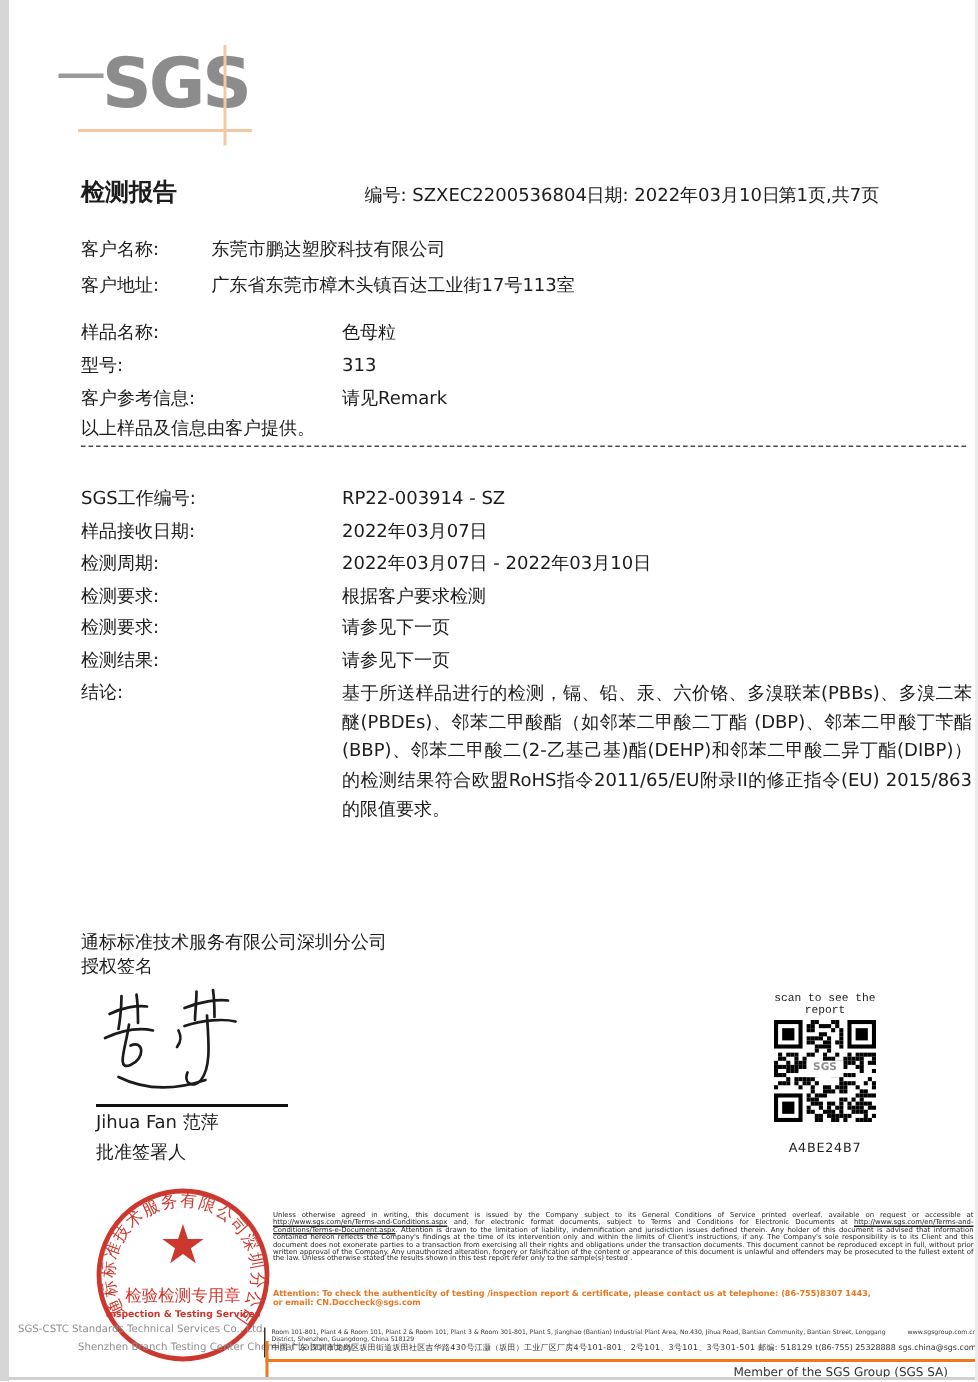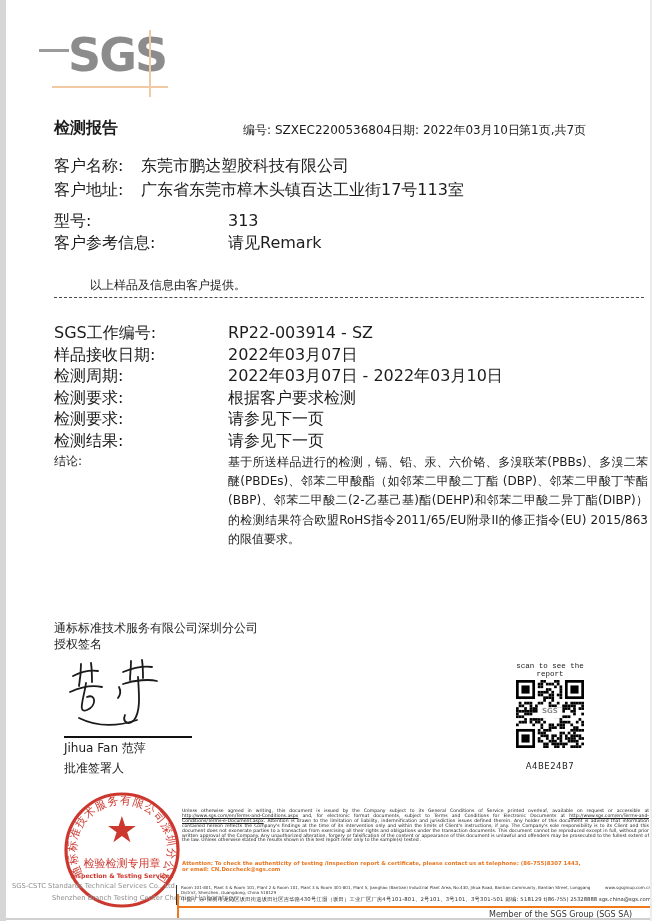--- a/index.html
+++ b/index.html
@@ -15,28 +15,28 @@
         letter-spacing:-2px;color:#8c8c8c;line-height:1;}
   .logo-dash{position:absolute;left:33px;top:49px;width:30px;height:3px;background:#9a9a9a;}
   .logo-hline{position:absolute;left:46px;top:86px;width:116px;height:2px;background:#f2c9a2;}
   .logo-vline{position:absolute;left:143px;top:30px;width:2px;height:67px;background:#f2c9a2;}
   .title-row{position:absolute;left:0;top:120px;width:652px;font-size:12px;}
   .title-row .t{position:absolute;left:48px;top:-2px;font-weight:bold;font-size:16px;}
   .title-row .no{position:absolute;left:237px;top:2px;}
   .title-row .dt{position:absolute;left:385px;top:2px;}
   .title-row .pg{position:absolute;left:513px;top:2px;text-align:right;}
   
-  .rows{position:absolute;left:48px;font-size:16px;}
+  .rows{position:absolute;left:48px;font-size:12px;}
   .row{display:flex;}
   .lbl{flex:0 0 auto;}
   .w1 .lbl{width:87px;}
   .w2 .lbl{width:174px;}
   .cust{top:154px;} .cust .row{height:24px;line-height:24px;}
   .samp{top:210px;} .samp .row{height:22px;line-height:22px;}
-  .note{position:absolute;left:48px;top:277px;font-size:12px;margin-left:36px;}
+  .note{position:absolute;left:48px;top:277px;font-size:12px;}
   .dashed{position:absolute;left:48px;right:6px;top:297px;border-top:1.5px dashed #4a4a4a;}
   .job{top:322px;} .job .row{height:21.5px;line-height:21.5px;}
   .concl-lbl{position:absolute;left:48px;top:453px;font-size:12px;}
   .concl-txt{position:absolute;left:222px;top:453px;width:420px;font-size:12px;
              line-height:19.2px;text-align:justify;}
   
   .signoff{position:absolute;left:48px;top:620px;font-size:12px;line-height:16px;}
   .sig-svg{position:absolute;left:55px;top:656px;}
   .sig-line{position:absolute;left:58px;top:736px;width:128px;height:1.5px;background:#111;}
   .sig-name{position:absolute;left:58px;top:740px;font-size:12px;}
@@ -87,20 +87,24 @@
       <span class="lbl">客户名称:</span>
       <span class="val">东莞市鹏达塑胶科技有限公司</span>
     </div>
     <div class="row">
       <span class="lbl">客户地址:</span>
       <span class="val">广东省东莞市樟木头镇百达工业街17号113室</span>
     </div>
   </div>
 
   <div class="rows samp w2">
+    <div class="row">
+      <span class="lbl">样品名称:</span>
+      <span class="val">色母粒</span>
+    </div>
     <div class="row">
       <span class="lbl">型号:</span>
       <span class="val">313</span>
     </div>
     <div class="row">
       <span class="lbl">客户参考信息:</span>
       <span class="val">请见Remark</span>
     </div>
   </div>
   <div class="note">以上样品及信息由客户提供。</div>

